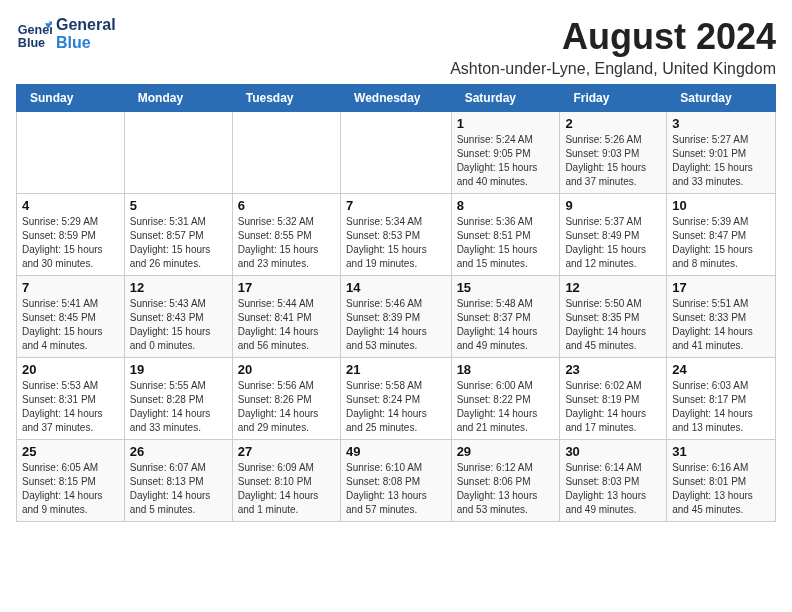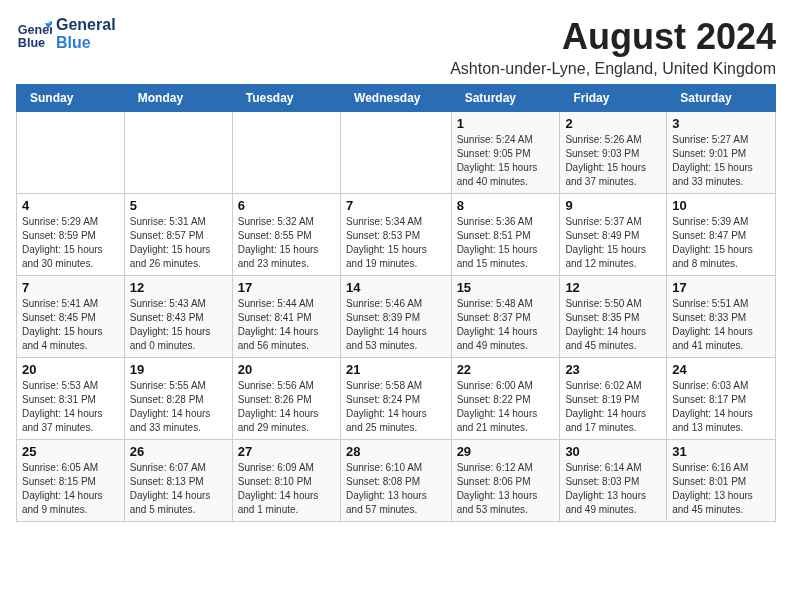--- a/index.html
+++ b/index.html
@@ -203,21 +203,21 @@
         </td>
         <td>
           <div class="day-number">20</div>
           <div class="day-info">Sunrise: 5:56 AM<br>Sunset: 8:26 PM<br>Daylight: 14 hours<br>and 29 minutes.</div>
         </td>
         <td>
           <div class="day-number">21</div>
           <div class="day-info">Sunrise: 5:58 AM<br>Sunset: 8:24 PM<br>Daylight: 14 hours<br>and 25 minutes.</div>
         </td>
         <td>
-          <div class="day-number">22</div>
+          <div class="day-number">18</div>
           <div class="day-info">Sunrise: 6:00 AM<br>Sunset: 8:22 PM<br>Daylight: 14 hours<br>and 21 minutes.</div>
         </td>
         <td>
           <div class="day-number">23</div>
           <div class="day-info">Sunrise: 6:02 AM<br>Sunset: 8:19 PM<br>Daylight: 14 hours<br>and 17 minutes.</div>
         </td>
         <td>
           <div class="day-number">24</div>
           <div class="day-info">Sunrise: 6:03 AM<br>Sunset: 8:17 PM<br>Daylight: 14 hours<br>and 13 minutes.</div>
         </td>
@@ -229,21 +229,21 @@
         </td>
         <td>
           <div class="day-number">26</div>
           <div class="day-info">Sunrise: 6:07 AM<br>Sunset: 8:13 PM<br>Daylight: 14 hours<br>and 5 minutes.</div>
         </td>
         <td>
           <div class="day-number">27</div>
           <div class="day-info">Sunrise: 6:09 AM<br>Sunset: 8:10 PM<br>Daylight: 14 hours<br>and 1 minute.</div>
         </td>
         <td>
-          <div class="day-number">28</div>
+          <div class="day-number">49</div>
           <div class="day-info">Sunrise: 6:10 AM<br>Sunset: 8:08 PM<br>Daylight: 13 hours<br>and 57 minutes.</div>
         </td>
         <td>
           <div class="day-number">29</div>
           <div class="day-info">Sunrise: 6:12 AM<br>Sunset: 8:06 PM<br>Daylight: 13 hours<br>and 53 minutes.</div>
         </td>
         <td>
           <div class="day-number">30</div>
           <div class="day-info">Sunrise: 6:14 AM<br>Sunset: 8:03 PM<br>Daylight: 13 hours<br>and 49 minutes.</div>
         </td>

